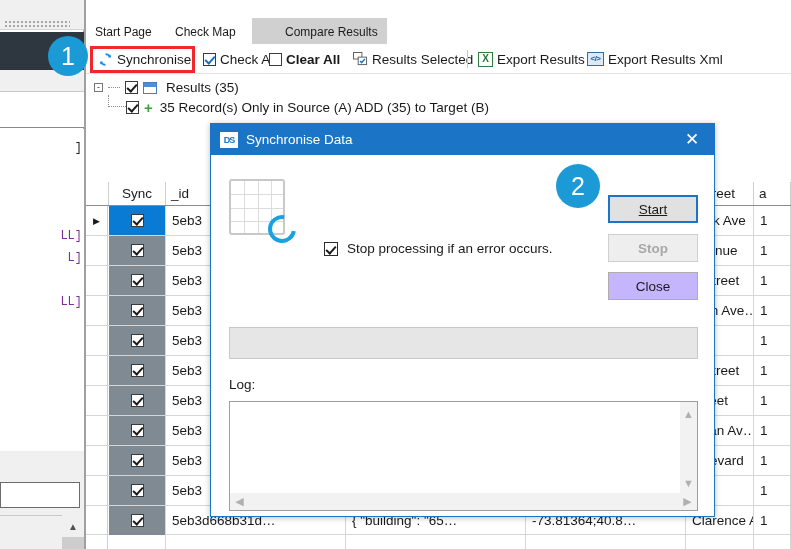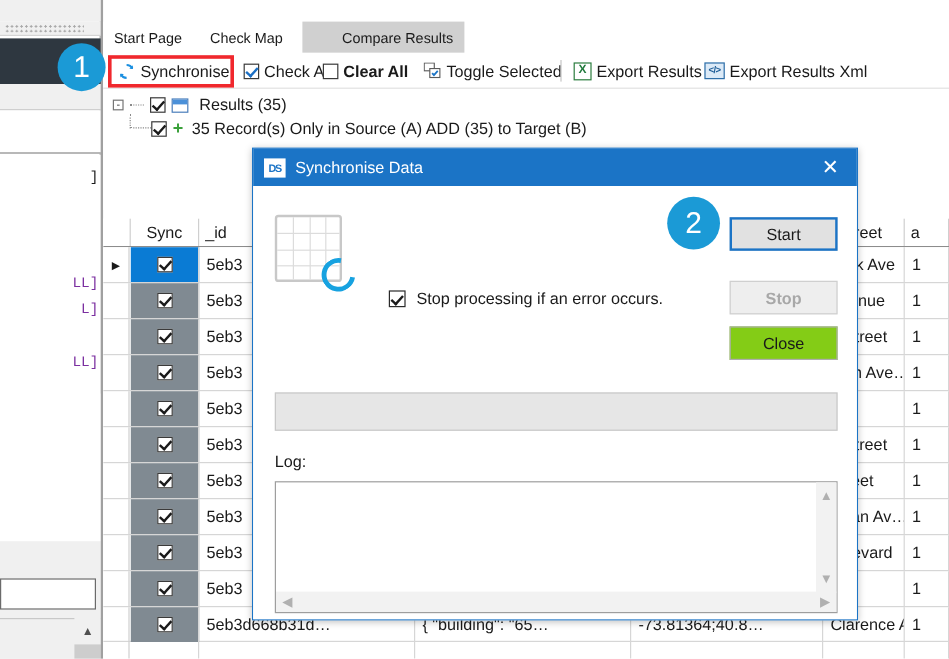--- a/index.html
+++ b/index.html
@@ -88,21 +88,21 @@
   .dlg-body { position:absolute; left:0; top:31px; width:503px; height:361px; background:#ffffff; }
 
   .grid-icon { position:absolute; left:18px; top:24px; width:56px; height:56px; border:2px solid #c8c8c8; border-radius:3px; }
   .grid-icon i { position:absolute; background:#dcdcdc; }
   .spin { position:absolute; left:57px; top:60px; width:28px; height:28px; border:4px solid #17a2e0; border-radius:50%; border-right-color:transparent; transform:rotate(-35deg); }
 
   .stopchk { position:absolute; left:113px; top:86px; display:flex; align-items:center; gap:9px; font-size:13.5px; }
   .stopchk .box { width:14px; height:14px; border:1px solid #2a2a2a; background:#fff; position:relative; }
   .stopchk .box::after { content:""; position:absolute; left:3px; top:1px; width:4px; height:8px; border:solid #1a1a1a; border-width:0 2px 2px 0; transform:rotate(42deg); }
 
-  .dbtn { position:absolute; width:90px; height:28px; background:#84cc16; border:1px solid #adadad; font-size:13.5px; display:flex; align-items:center; justify-content:center; color:#1a1a1a; }
+  .dbtn { position:absolute; width:90px; height:28px; background:#c4b5fd; border:1px solid #adadad; font-size:13.5px; display:flex; align-items:center; justify-content:center; color:#1a1a1a; }
   .dbtn.primary { background:#e1e1e1; border:2px solid #1b74c6; }
   .dbtn.disabled { color:#a8a8a8; border-color:#cfcfcf; background:#eeeeee;font-weight:bold; }
 
   .progbar { position:absolute; left:18px; top:172px; width:469px; height:32px; background:#e6e6e6; border:1px solid #c8c8c8; }
   .loglbl { position:absolute; left:18px; top:222px; font-size:13.5px; }
   .logbox { position:absolute; left:18px; top:246px; width:469px; height:110px; background:#ffffff; border:1px solid #9e9e9e; }
   .log-vtrack { position:absolute; right:0; top:0; width:17px; height:92px; background:#f2f2f2; }
   .log-htrack { position:absolute; left:0; bottom:0; width:467px; height:17px; background:#f2f2f2; }
   .sc-arrow { position:absolute; color:#b0b0b0; font-size:11px; display:flex; align-items:center; justify-content:center; width:17px; height:17px; }
 
@@ -170,21 +170,21 @@
       </div>
 
       <div class="tb-item" style="left:263px;">
         <span class="ico ico-toggle">
           <svg width="15" height="14" viewBox="0 0 16 15">
             <rect x="0.5" y="0.5" width="9" height="7" fill="#fff" stroke="#5a5a5a"></rect>
             <rect x="5.5" y="5.5" width="9" height="8" fill="#fff" stroke="#5a5a5a"></rect>
             <path d="M7.6 9.6l1.6 1.8 3.4-3.8" stroke="#1b74c6" stroke-width="1.6" fill="none"></path>
           </svg>
         </span>
-        <span>Toggle Selected</span>
+        <span>Results Selected</span>
       </div>
 
       <div class="tb-sep" style="left:381px;"></div>
 
       <div class="tb-item" style="left:388px;">
         <span class="ico ico-xls">X</span>
         <span>Export Results</span>
       </div>
 
       <div class="tb-item" style="left:497px;">
@@ -381,21 +381,21 @@
         <i style="left:27px; top:0; width:1px; height:52px;"></i>
         <i style="left:40px; top:0; width:1px; height:52px;"></i>
       </div>
       <div class="spin"></div>
 
       <div class="stopchk">
         <span class="box"></span>
         <span>Stop processing if an error occurs.</span>
       </div>
 
-      <div class="dbtn primary" style="left:397px; top:26px;">Start</div>
+      <div class="dbtn primary" style="left:397px; top:40px;text-decoration:underline;">Start</div>
       <div class="dbtn disabled" style="left:397px; top:79px;">Stop</div>
       <div class="dbtn" style="left:397px; top:117px;">Close</div>
 
       <div class="progbar"></div>
 
       <div class="loglbl">Log:</div>
 
       <div class="logbox">
         <div class="log-vtrack">
           <div class="sc-arrow" style="left:0; top:3px;">▲</div>

